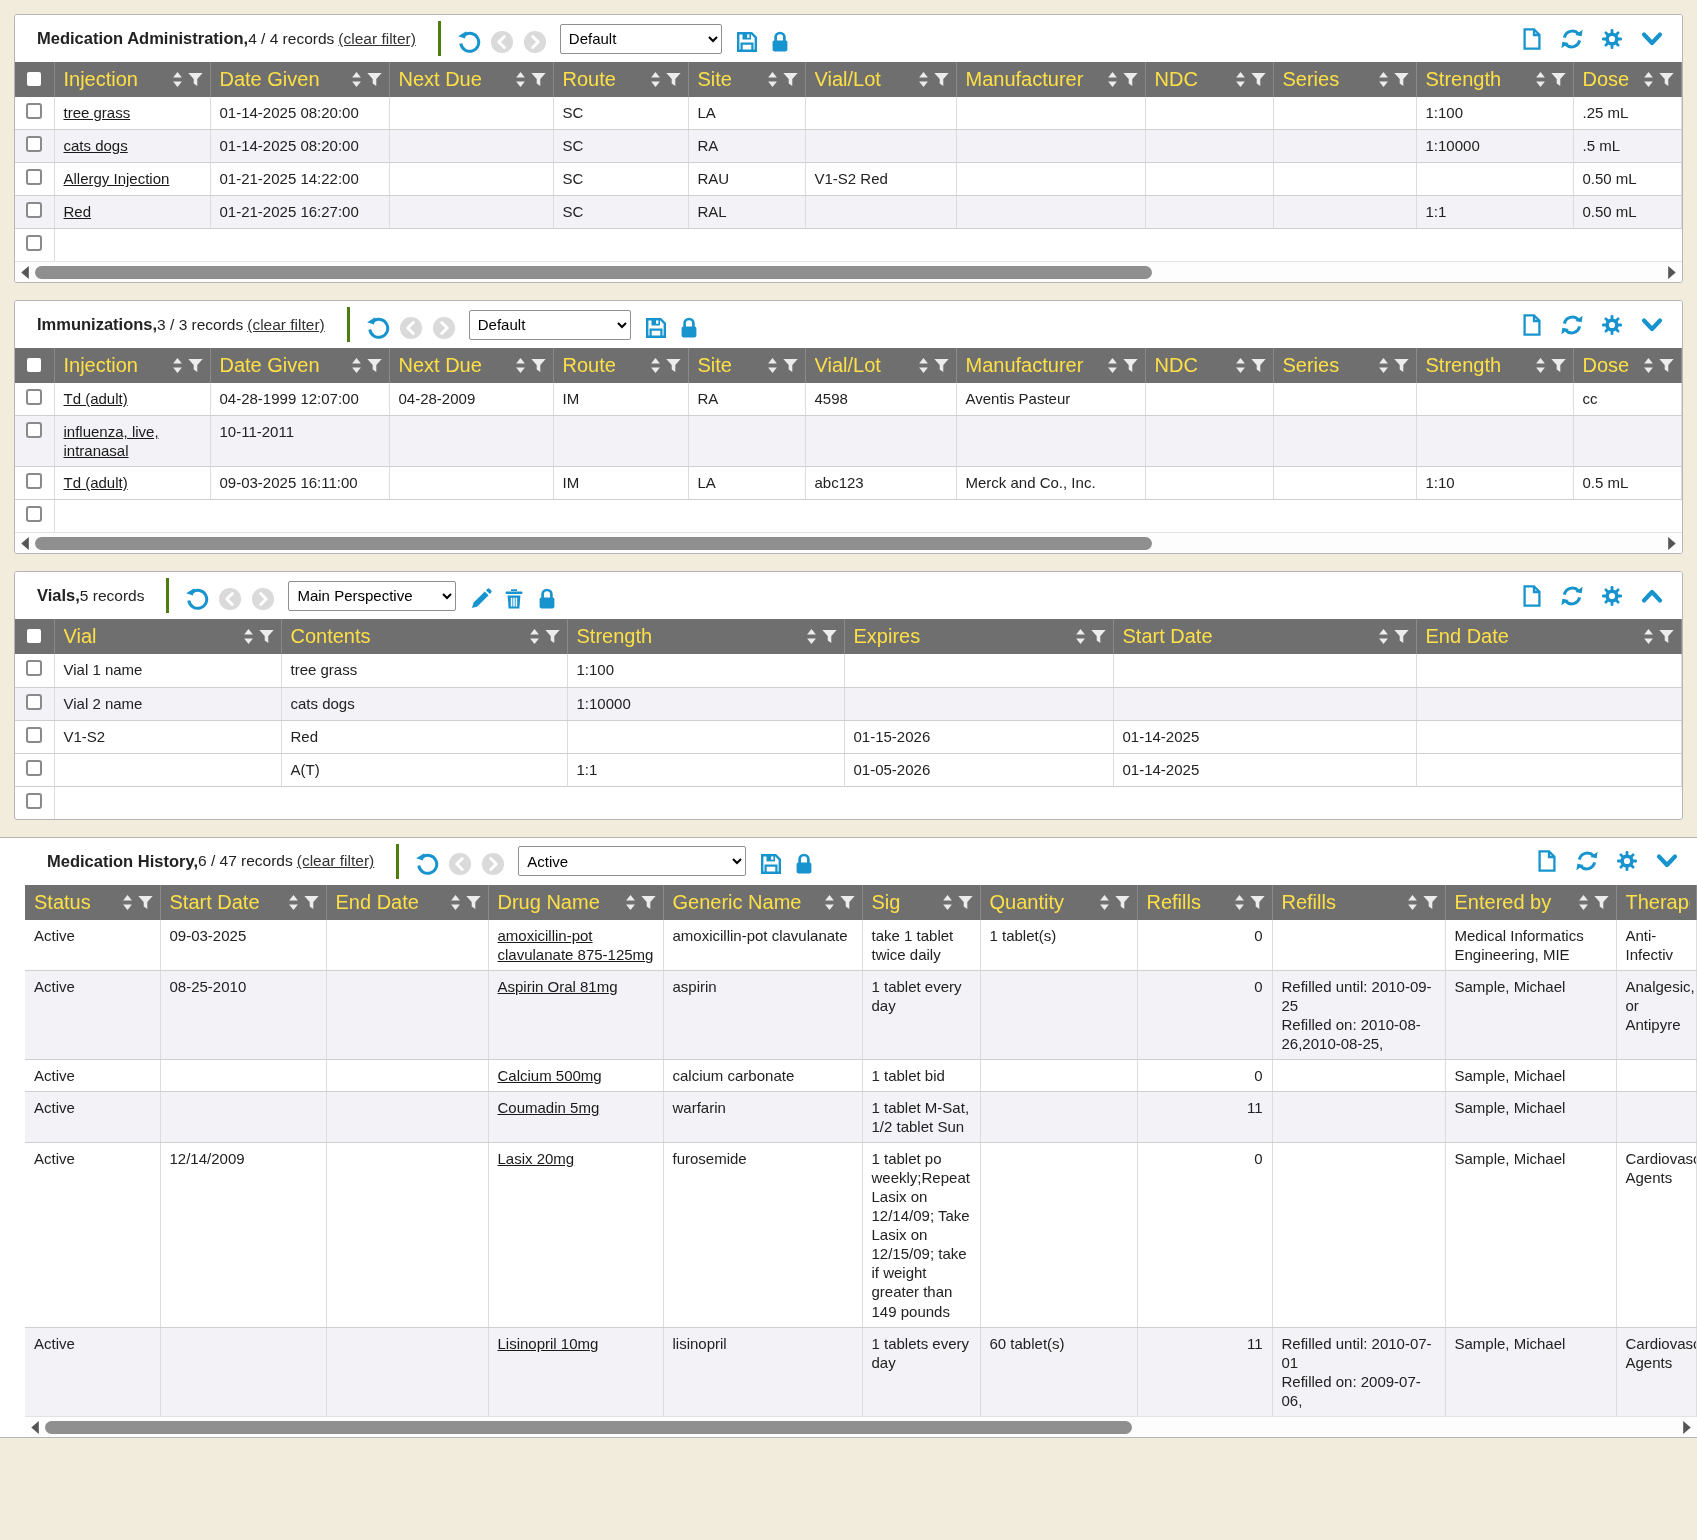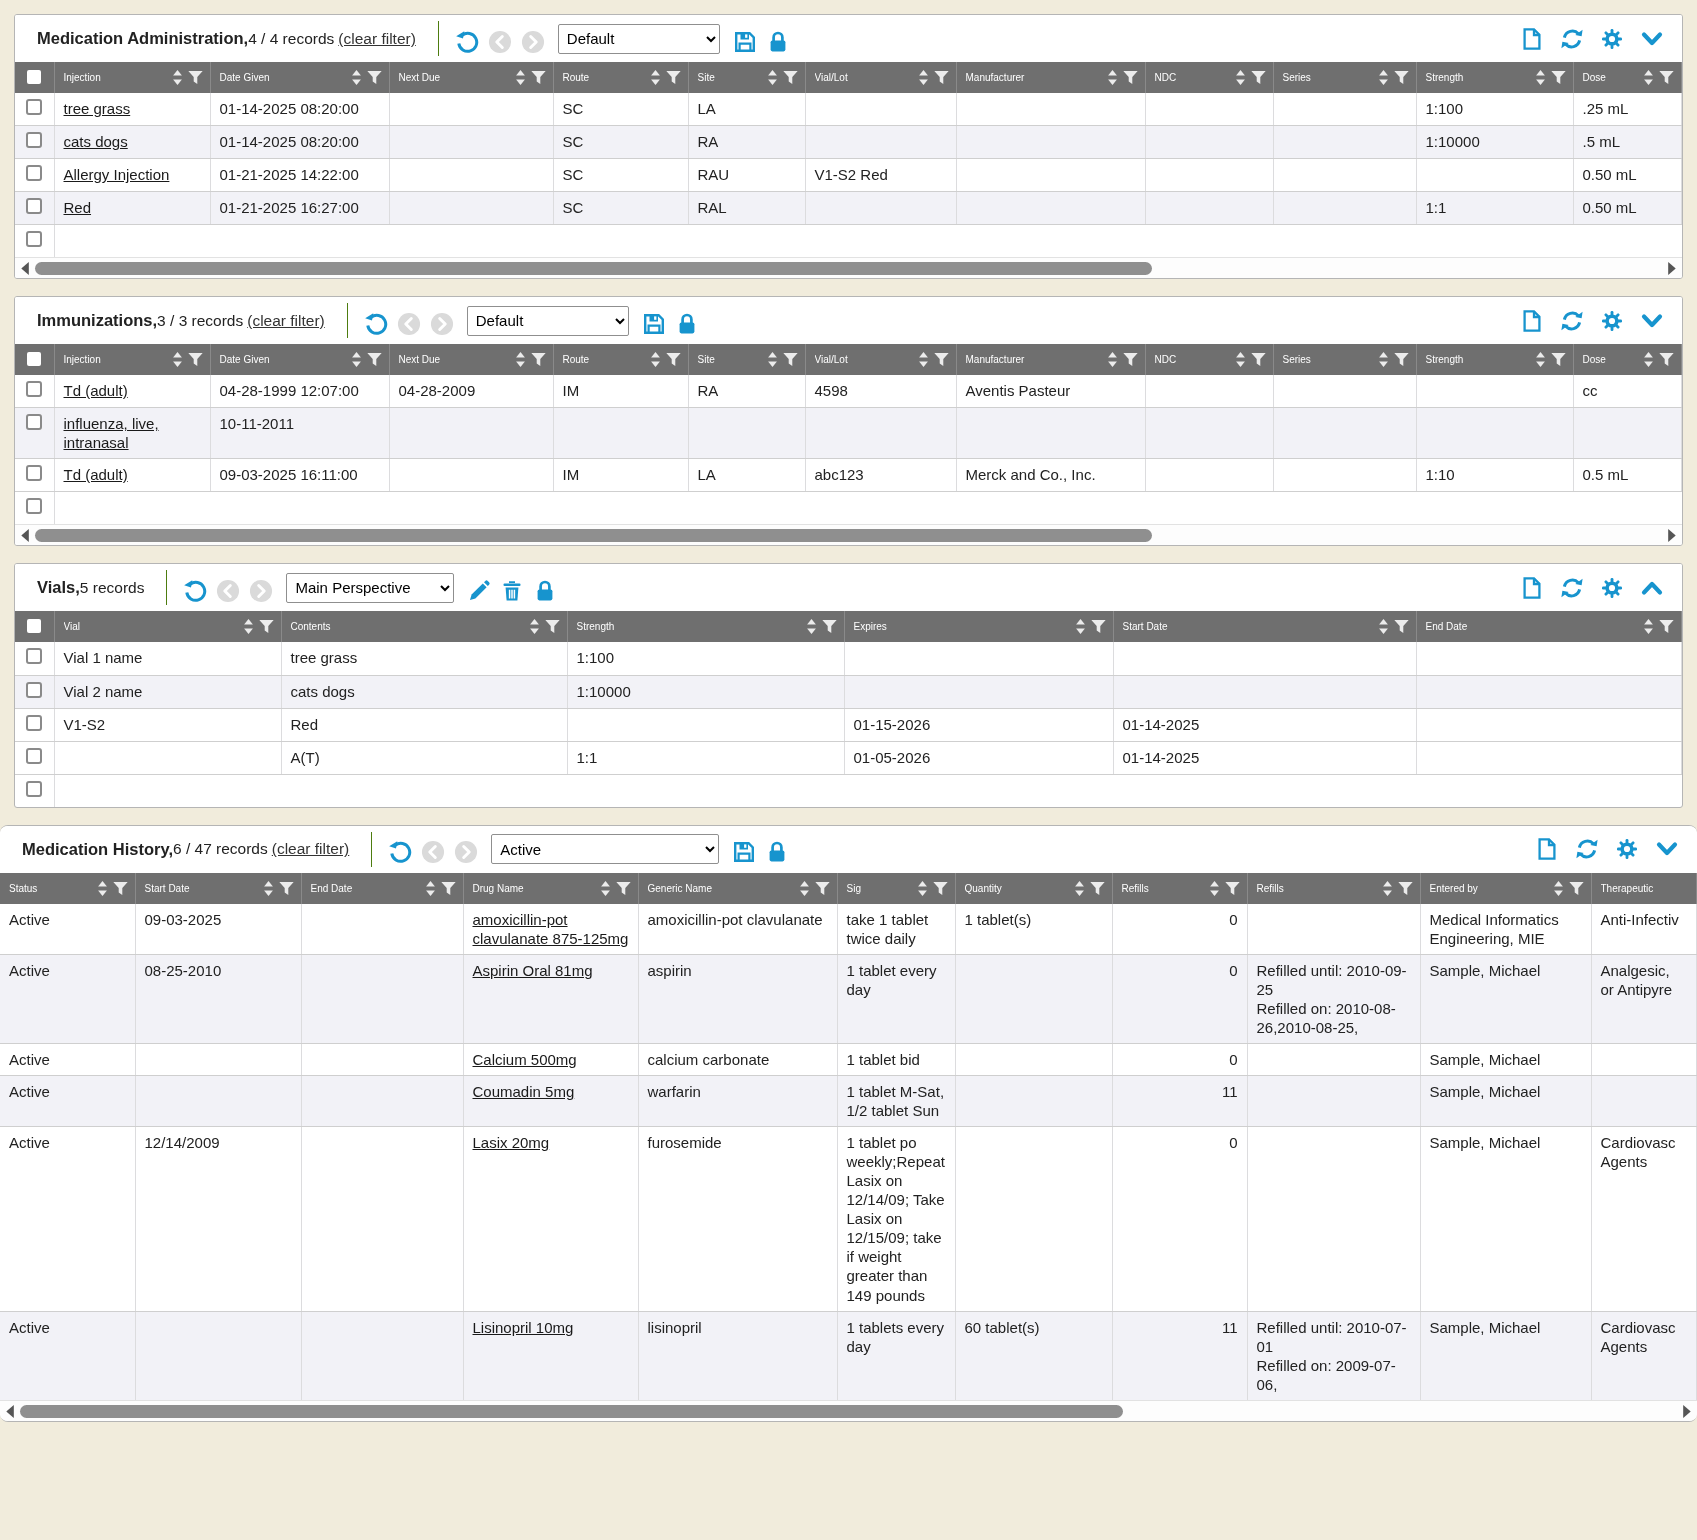--- a/index.html
+++ b/index.html
@@ -1,36 +1,36 @@
 <!DOCTYPE html>
 <html><head>
 <meta charset="utf-8">
 <style>
   * { box-sizing: border-box; margin: 0; padding: 0; }
   html,body { width:1697px; height:1540px; overflow:hidden; background:#f1ecdc;
     font-family:"Liberation Sans", sans-serif; color:#222; }
   .page { padding:14px 14px 0 14px; }
   .panel { background:#fff; border:1px solid #b5b5b5; border-radius:3px; margin-bottom:17px; overflow:hidden; }
-  .panel.fullbleed { margin-left:-14px; margin-right:-14px; border-left:none; border-right:none; border-radius:8px; margin-bottom:7px; }
+  .panel.fullbleed { margin-left:-14px; margin-right:-14px; border-left:none; border-right:none; border-radius:0; margin-bottom:7px;padding-left:25px; }
   
   .toolbar { display:flex; align-items:center; background:#fff; padding:6px 10px; min-height:47px; }
-  .tb-title { padding:0 22px 0 12px; border-right:1px solid #4d7c0f; align-self:stretch; display:flex; align-items:center; white-space:nowrap; }
+  .tb-title { padding:0 22px 0 12px; border-right:3px solid #4d7c0f; align-self:stretch; display:flex; align-items:center; white-space:nowrap; }
   .ttl { font-weight:bold; font-size:16.5px; }
   .recs { font-size:15.5px; }
   .clear { color:#333; font-size:15.5px; text-decoration:underline; cursor:pointer; margin-left:4px;}
   .tb-ctrls { display:flex; align-items:flex-end; gap:9px; padding-left:16px; }
   .tb-right { margin-left:auto; display:flex; align-items:center; gap:16px; padding-right:8px; }
   .icon { display:inline-flex; width:24px; height:24px; }
   .icon svg { width:100%; height:100%; }
   .blue { color:#1794ce; }
   select { height:30px; border:1px solid #8f8f8f; border-radius:2px; background:#fff; font-size:15px;
     font-family:"Liberation Sans", sans-serif; padding:2px 4px; margin:0 4px; }
   
   table { border-collapse:collapse; width:100%; table-layout:fixed; }
-  thead th { background:#6f6f6f; color:#ffffff; font-weight:normal; font-size:10px; text-align:left;
+  thead th { background:#6f6f6f; color:#fde047; font-weight:normal; font-size:20px; text-align:left;
     padding:6px 6px 6px 9px; border-right:1px solid #8a8a8a; overflow:hidden; white-space:nowrap; }
   thead th .hwrap { display:flex; align-items:center; }
   thead th .lbl { flex:1 1 auto; overflow:hidden; }
   .hicon { display:inline-flex; width:13px; height:19px; margin-left:3px; flex:0 0 auto; }
   .hicon.funnel { width:17px; height:17px; }
   .hicon svg { width:100%; height:100%; }
   tbody td { font-size:15px; padding:6px 9px; border-right:1px solid #dcdcde; border-bottom:1px solid #cfcfcf;
     vertical-align:top; overflow:hidden; white-space:pre-line; line-height:1.27; }
   tbody tr.alt td { background:#f2f2f7; }
   tbody tr:last-child td { border-bottom:none; }

